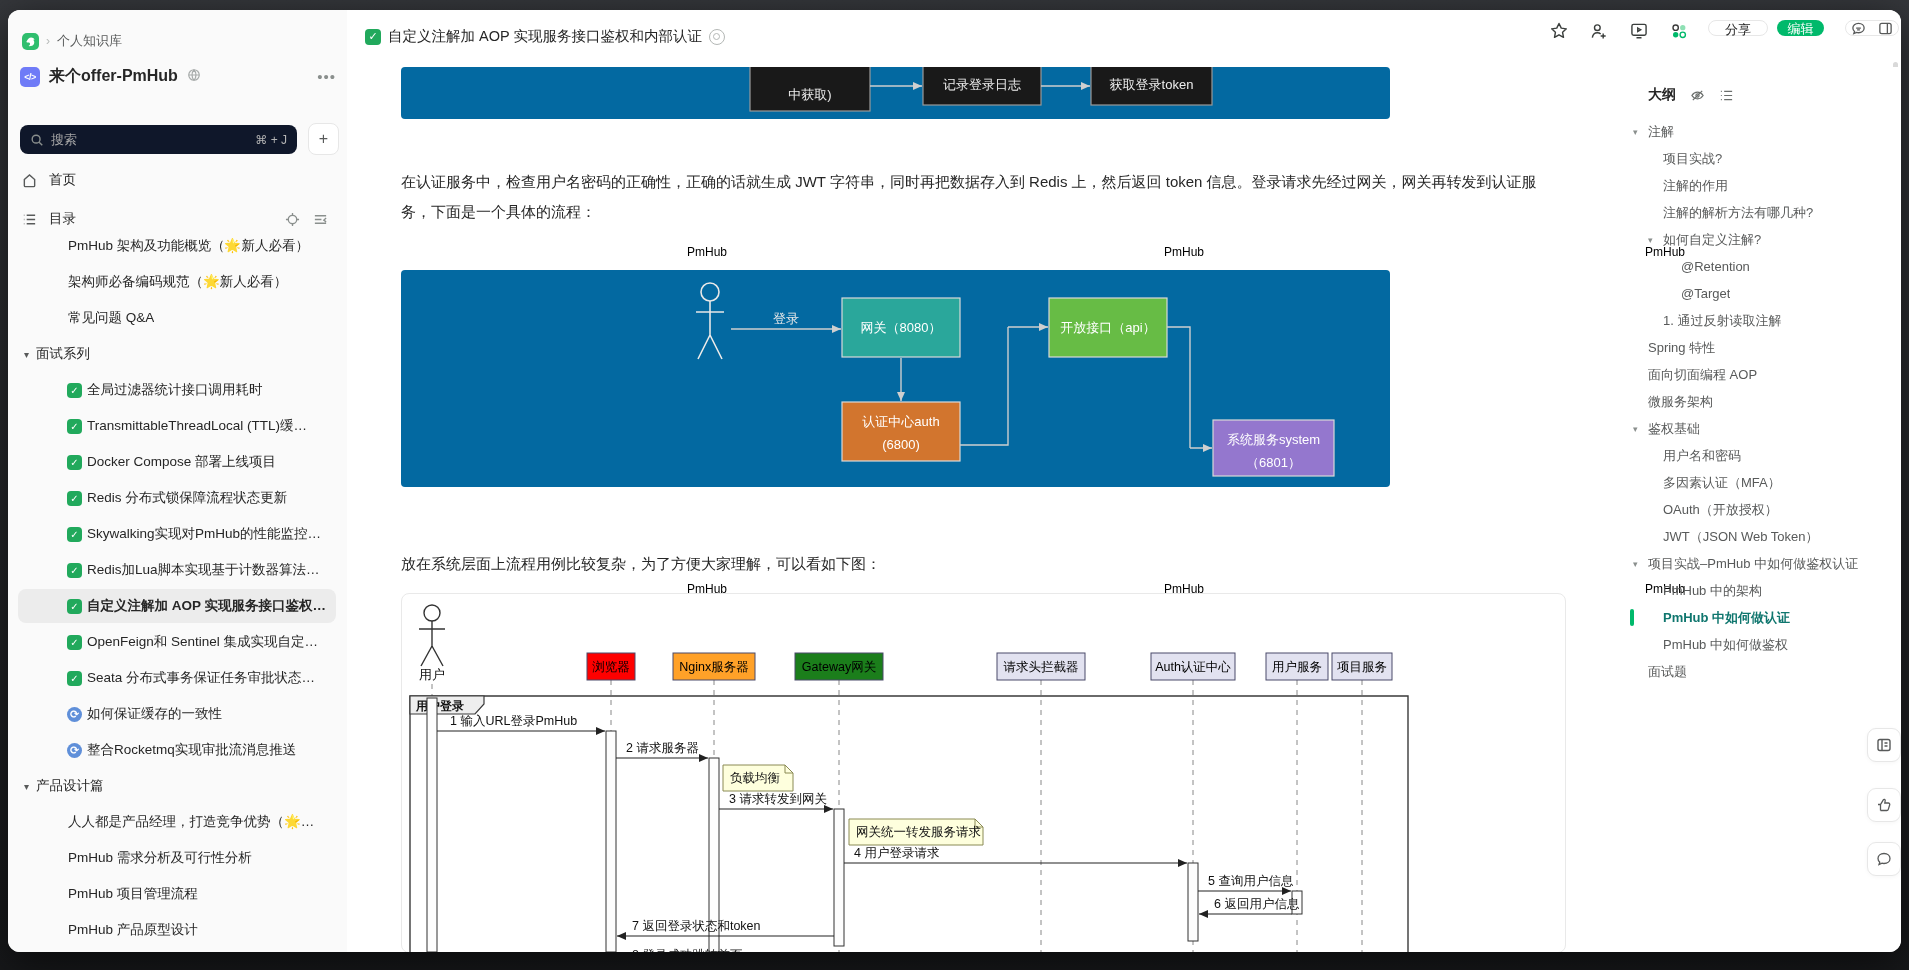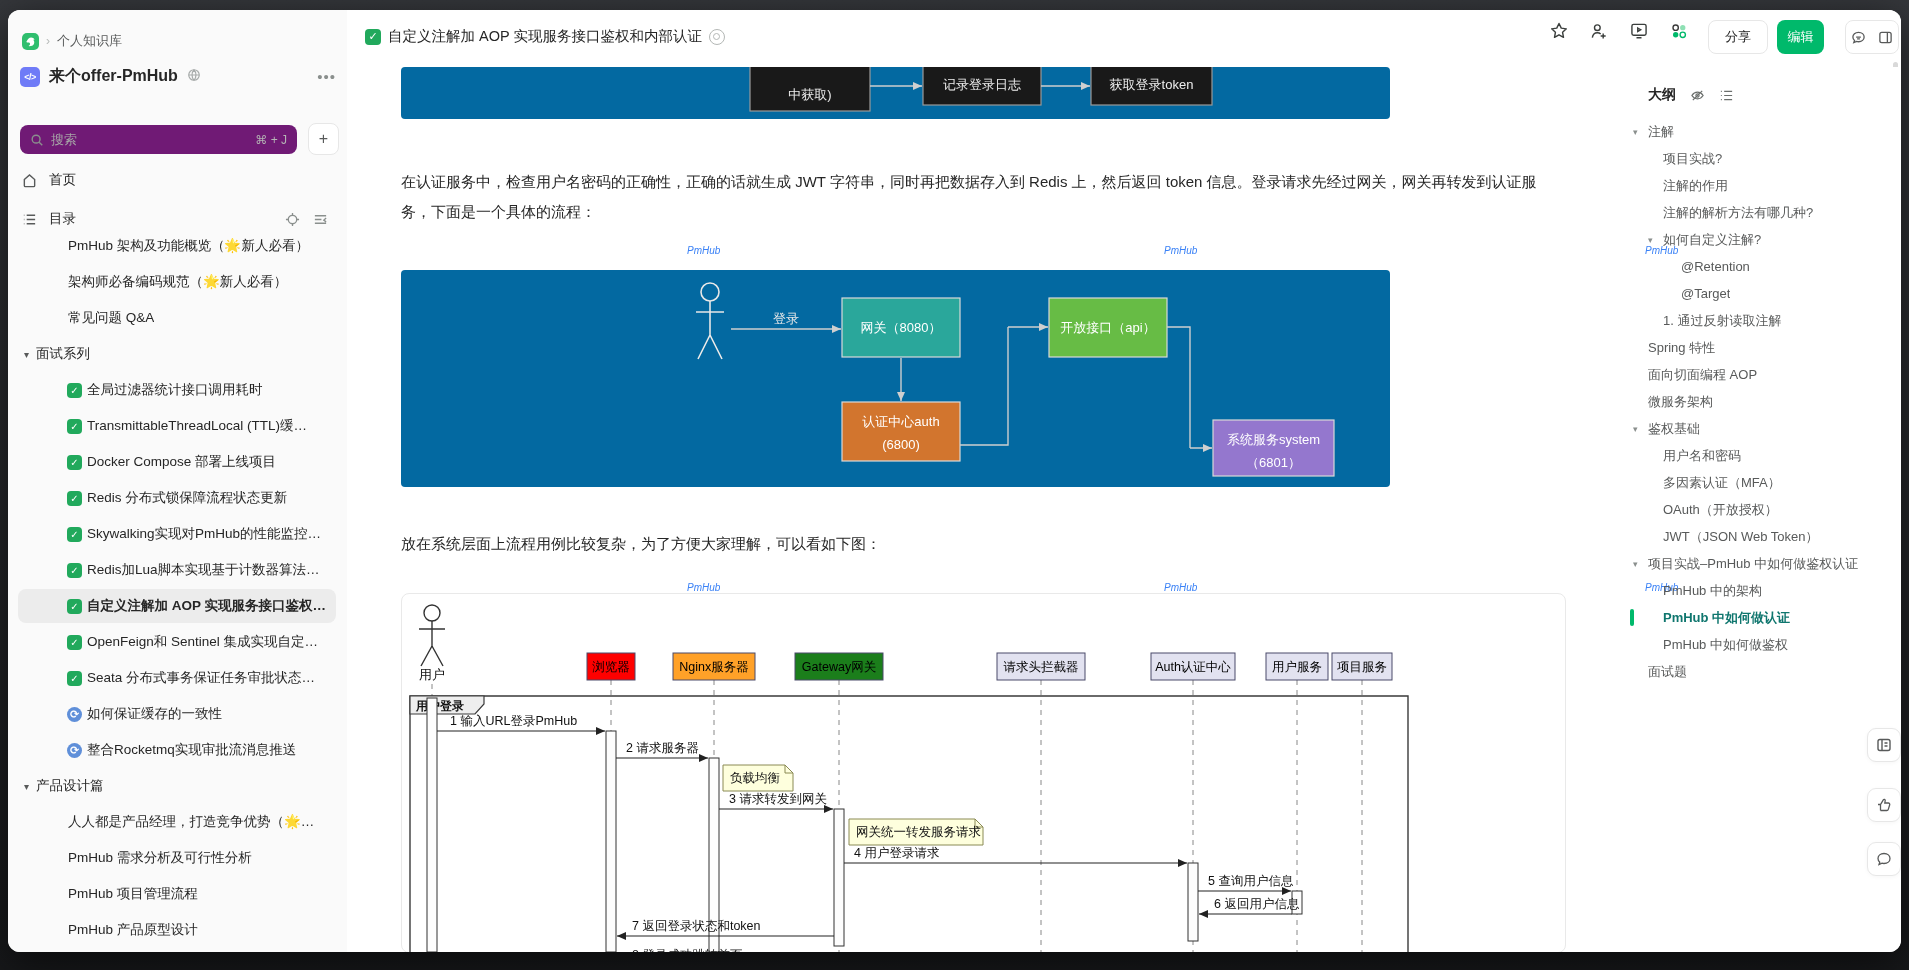--- a/index.html
+++ b/index.html
@@ -12,21 +12,21 @@
   .crumb{position:absolute;left:14px;top:22px;display:flex;align-items:center;gap:7px;font-size:13px;color:#585a5a;}
   .app-logo{width:17px;height:17px;border-radius:5px;background:#2fbe6e;display:flex;align-items:center;justify-content:center;}
   .app-logo svg{width:11px;height:11px;}
   .crumb .chev{color:#b7bbb9;font-size:12px;}
   .book-row{position:absolute;left:12px;top:56px;display:flex;align-items:center;gap:9px;width:316px;}
   .book-icon{width:20px;height:20px;border-radius:5px;background:#6f7bf7;color:#fff;font-size:9px;font-weight:bold;
     display:flex;align-items:center;justify-content:center;letter-spacing:-.5px;}
   .book-title{font-size:16px;font-weight:bold;color:#262626;}
   .vis-icon{color:#a8acab;font-size:13px;}
   .book-more{margin-left:auto;color:#8a8f8d;font-size:15px;letter-spacing:1px;cursor:pointer;}
-  .search-box{position:absolute;left:12px;top:115px;width:277px;height:29px;background:#701a75;border-radius:8px;
+  .search-box{position:absolute;left:12px;top:115px;width:277px;height:29px;background:#0f172a;border-radius:8px;
     display:flex;align-items:center;padding:0 10px;box-sizing:border-box;gap:7px;}
   .search-box .ph{font-size:13px;color:#a8a8a8;flex:1;}
   .search-box .kbd{font-size:12px;color:#b5b5b5;}
   .add-btn{position:absolute;left:300px;top:113px;width:31px;height:32px;background:#fff;border:1px solid #e7e7e7;
     border-radius:8px;display:flex;align-items:center;justify-content:center;color:#585a5a;font-size:16px;box-sizing:border-box;}
   .nav-row{position:absolute;left:0;width:339px;height:30px;display:flex;align-items:center;font-size:13.5px;color:#262626;}
   .nav-row .nicon{position:absolute;left:14px;width:15px;height:15px;color:#585a5a;}
   .nav-row .nlabel{position:absolute;left:41px;}
   .nav-row .right-icons{position:absolute;left:277px;display:flex;gap:13px;color:#8a8f8d;}
   .tree{position:absolute;left:0;top:0;width:339px;}
@@ -44,29 +44,29 @@
   .tree-row.selected .lbl{font-weight:bold;}
   
   .topbar{position:absolute;left:339px;top:0;right:0;height:57px;background:#fff;border-bottom:1px solid #f1f1f1;}
   .doc-title{position:absolute;left:18px;top:17px;display:flex;align-items:center;gap:7px;font-size:14.5px;color:#262626;}
   .doc-check{width:16px;height:16px;border-radius:4px;background:#21a95c;color:#fff;font-size:11px;font-weight:bold;
     display:flex;align-items:center;justify-content:center;}
   .doc-status{width:14px;height:14px;border:1.4px solid #b4b8b6;border-radius:50%;position:relative;}
   .doc-status::after{content:"";position:absolute;left:3px;top:3px;width:5px;height:5px;border:1.2px solid #b4b8b6;border-radius:50%;}
   .tb-icons{position:absolute;top:11px;display:flex;align-items:center;color:#3b3f3d;}
   .tb-icon{width:20px;height:20px;}
-  .pill{position:absolute;top:10px;height:34px;border-radius:8px;box-sizing:border-box;display:flex;align-items:center;
+  .pill{position:absolute;top:10px;height:16px;border-radius:8px;box-sizing:border-box;display:flex;
     justify-content:center;font-size:13px;}
   .pill.ghost{border:1px solid #e7e7e7;color:#262626;background:#fff;}
   .pill.primary{background:#00b96b;color:#fff;}
   .pill.iconpill{border:1px solid #e7e7e7;background:#fff;gap:12px;color:#585a5a;}
   .scroll-thumb{position:absolute;right:3px;top:62px;width:5px;height:46px;border-radius:3px;background:#d9d9d9;}
   
   .doc-area{position:absolute;left:339px;top:57px;right:0;bottom:0;background:#fff;}
-  .watermark{position:absolute;font-size:10px;color:#3b82f6;pointer-events:none;font-style:italic;}
+  .watermark{position:absolute;font-size:12px;color:#000000;pointer-events:none;}
   .dark-block{position:absolute;left:54px;width:989px;background:#0369a1;border-radius:4px;overflow:hidden;}
   .para{position:absolute;left:54px;width:1165px;font-size:15px;line-height:30px;color:#262626;}
   .seq-wrap{position:absolute;left:54px;top:526px;width:1165px;height:360px;border:1px solid #e9e9e9;border-radius:8px;
     box-sizing:border-box;background:#fff;overflow:hidden;}
   
   .outline{position:absolute;left:1622px;top:76px;width:268px;}
   .outline-head{display:flex;align-items:center;gap:14px;margin-left:18px;margin-bottom:14px;}
   .outline-head .t{font-size:14px;font-weight:bold;color:#262626;}
   .outline-head svg{width:15px;height:15px;color:#6b6f6d;}
   .ol-item{position:relative;height:27px;display:flex;align-items:center;font-size:13px;color:#585a5a;cursor:pointer;}
@@ -310,21 +310,21 @@
           <polygon points="500,131 496,122 504,122" fill="#cfcfcf"></polygon>
           <path d="M559 175 H607 V57" stroke="#cfcfcf" stroke-width="1.4" fill="none"></path>
           <line x1="607" y1="57" x2="647" y2="57" stroke="#cfcfcf" stroke-width="1.4"></line>
           <polygon points="647,57 638,53 638,61" fill="#cfcfcf"></polygon>
           <path d="M766 57 H789 V178" stroke="#cfcfcf" stroke-width="1.4" fill="none"></path>
           <line x1="789" y1="178" x2="811" y2="178" stroke="#cfcfcf" stroke-width="1.4"></line>
           <polygon points="811,178 802,174 802,182" fill="#cfcfcf"></polygon>
         </svg>
     </div>
 
-    <p class="para" style="top:462px;margin:0;">放在系统层面上流程用例比较复杂，为了方便大家理解，可以看如下图：</p>
+    <p class="para" style="top:482px;margin:0;">放在系统层面上流程用例比较复杂，为了方便大家理解，可以看如下图：</p>
 
     <div class="seq-wrap">
       <svg id="seq" width="1163" height="358">
           <line x1="30" y1="90" x2="30" y2="358" stroke="#888" stroke-width="1" stroke-dasharray="5 5"></line>
           <line x1="209" y1="86" x2="209" y2="358" stroke="#888" stroke-width="1" stroke-dasharray="5 5"></line>
           <line x1="312" y1="86" x2="312" y2="358" stroke="#888" stroke-width="1" stroke-dasharray="5 5"></line>
           <line x1="437" y1="86" x2="437" y2="358" stroke="#888" stroke-width="1" stroke-dasharray="5 5"></line>
           <line x1="639" y1="86" x2="639" y2="358" stroke="#888" stroke-width="1" stroke-dasharray="5 5"></line>
           <line x1="791" y1="86" x2="791" y2="358" stroke="#888" stroke-width="1" stroke-dasharray="5 5"></line>
           <line x1="895" y1="86" x2="895" y2="358" stroke="#888" stroke-width="1" stroke-dasharray="5 5"></line>

